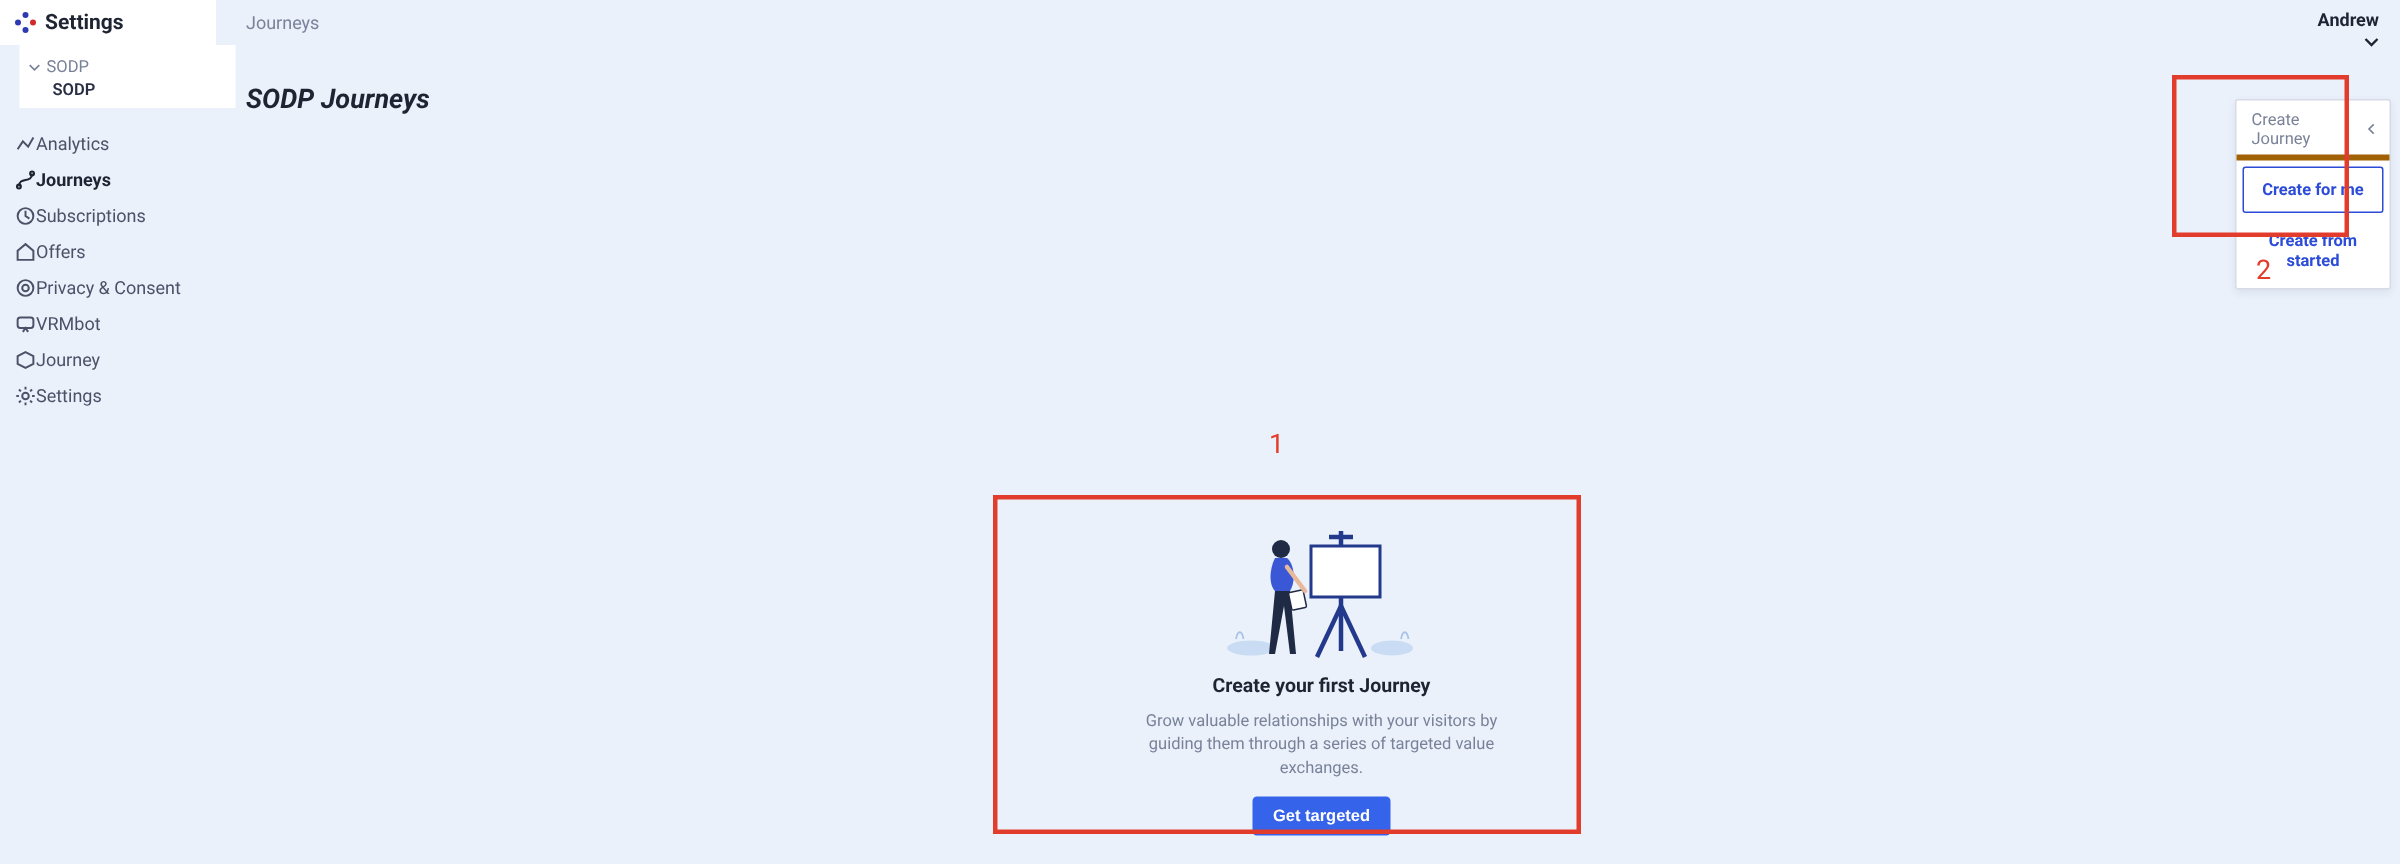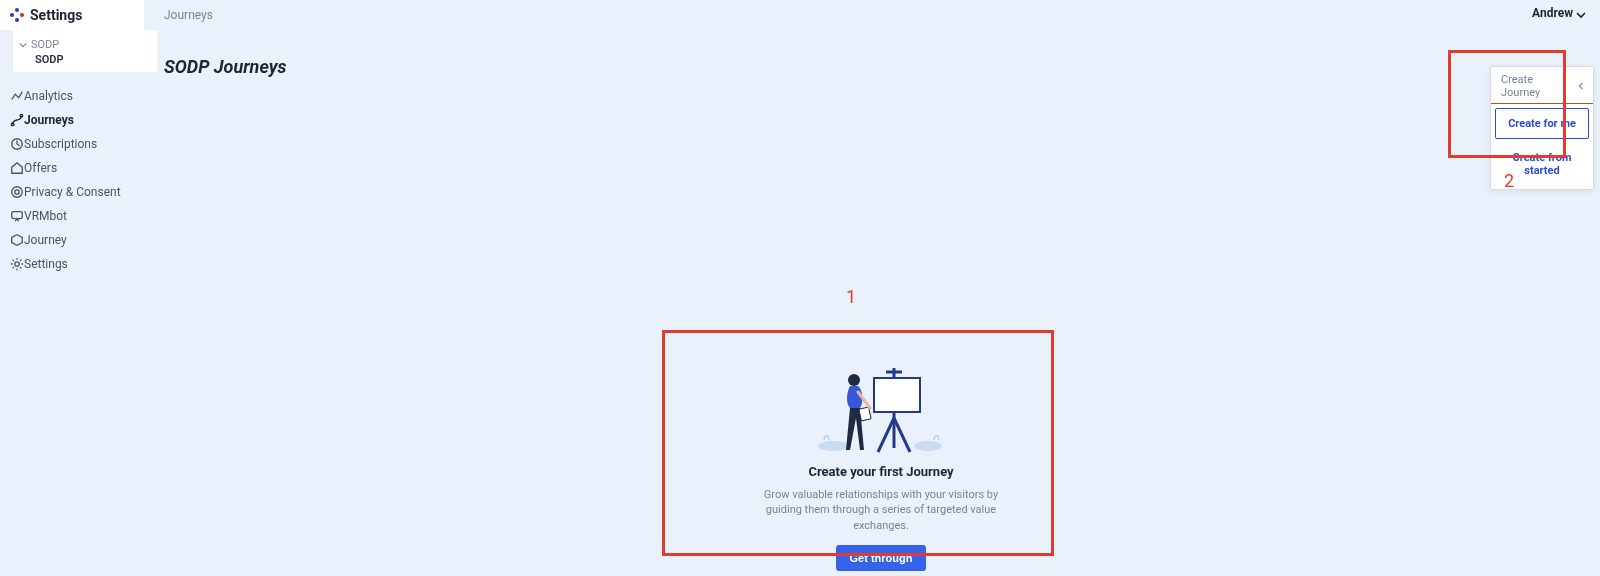--- a/index.html
+++ b/index.html
@@ -87,20 +87,21 @@
     color:#7a8299;
   }
   .user-menu {
     position:absolute;
     right:14px; top:6px;
     font-size:12px;
     font-weight:700;
     color:#1f2433;
     display:flex; align-items:flex-end; gap:3px;
     cursor:pointer;
+    flex-direction:column;
   }
   .user-menu svg { width:10px; height:10px; }
 
   
   .main {
     position:absolute;
     left:164px; top:56px;
     right:12px;
     bottom:0;
   }
@@ -119,21 +120,21 @@
     background:#fff;
     border:1px solid #d7dbe6;
     border-radius:2px;
     box-shadow:0 2px 6px rgba(30,40,80,0.08);
   }
   .create-journey-card .head {
     font-size:11px;
     color:#7a8299;
     padding:6px 8px 4px 10px;
     display:flex; align-items:center; justify-content:space-between; gap:4px;
-    border-bottom:1px solid #a16207;
+    border-bottom:4px solid #a16207;
   }
   .create-journey-card .head svg { width:8px; height:8px; }
   .create-journey-card .opt {
     font-size:11px;
     padding:8px 8px;
     text-align:center;
     color:#2b4bd8;
     font-weight:700;
     cursor:pointer;
   }
@@ -155,21 +156,21 @@
   .annot-num {
     position:absolute;
     color:#e23c2d;
     font-size:18px;
     pointer-events:none;
   }
 
   
   .empty-card {
     position:absolute;
-    left:666px; top:350px;
+    left:666px; top:336px;
     width:430px;
     height:224px;
     padding-top:8px;
     text-align:center;
   }
   .empty-card .illus {
     width:130px; height:100px; margin:0 auto 6px auto; position:relative;
   }
   .empty-card h3 {
     font-size:13px; font-weight:700; color:#1f2433; margin-bottom:8px;
@@ -331,19 +332,19 @@
 
       <circle cx="38" cy="22" r="6" fill="#1f2a44"></circle>
       <path d="M34 28 C30 36 30 46 34 50 L44 50 C48 44 47 32 42 28 Z" fill="#3a57d6"></path>
       <path d="M34 50 L30 92 L34 92 L40 60 L44 92 L48 92 L44 50 Z" fill="#1f2a44"></path>
       <rect x="44" y="50" width="10" height="12" rx="1" fill="#fff" stroke="#1f2a44" stroke-width="1" transform="rotate(-12 49 56)"></rect>
       <path d="M42 34 L54 50" stroke="#e8b89a" stroke-width="3" stroke-linecap="round"></path>
     </svg>
   </div>
   <h3>Create your first Journey</h3>
   <p>Grow valuable relationships with your visitors by guiding them through a series of targeted value exchanges.</p>
-  <button class="btn">Get through</button>
+  <button class="btn">Get targeted</button>
 </div>
 
 <div class="annot-box" style="left:662px; top:330px; width:392px; height:226px;"></div>
 <div class="annot-num" style="left:846px; top:286px;">1</div>
 <div class="annot-box" style="left:1448px; top:50px; width:118px; height:108px;"></div>
 <div class="annot-num" style="left:1504px; top:170px;">2</div>
 
 </body></html>

